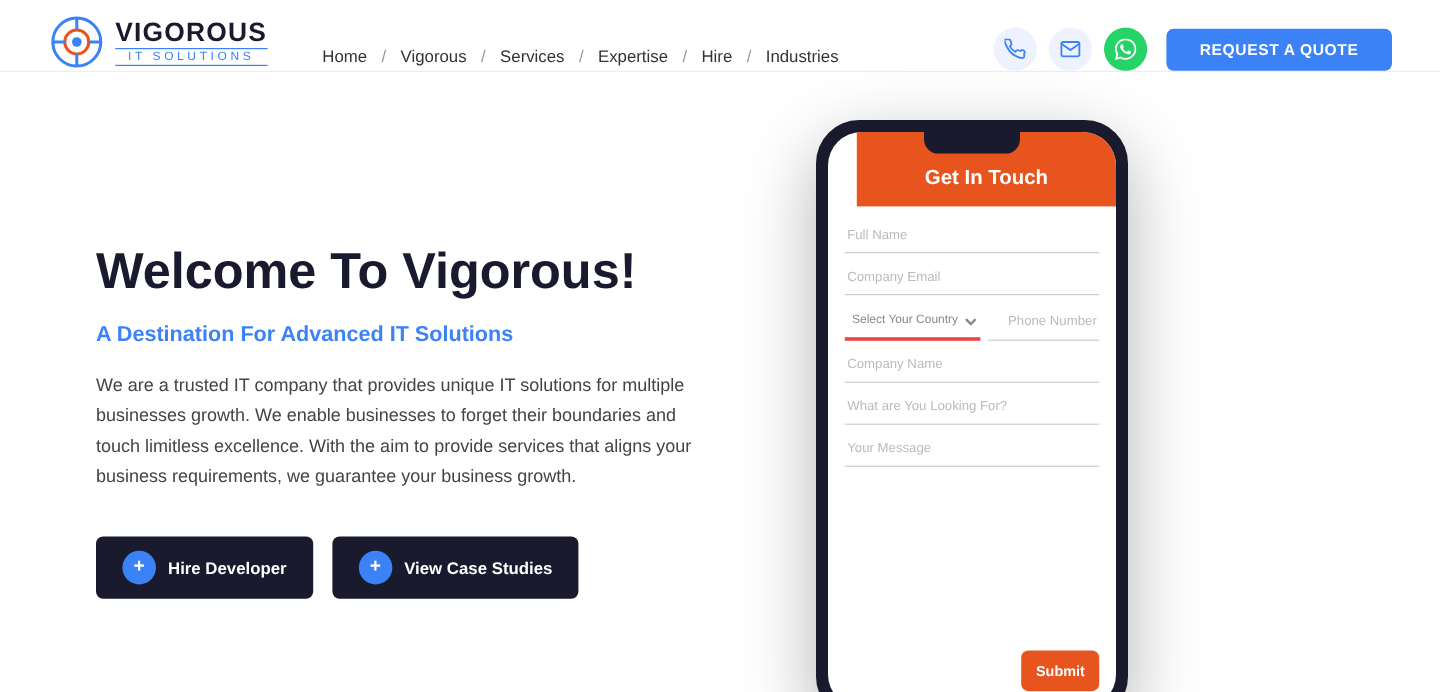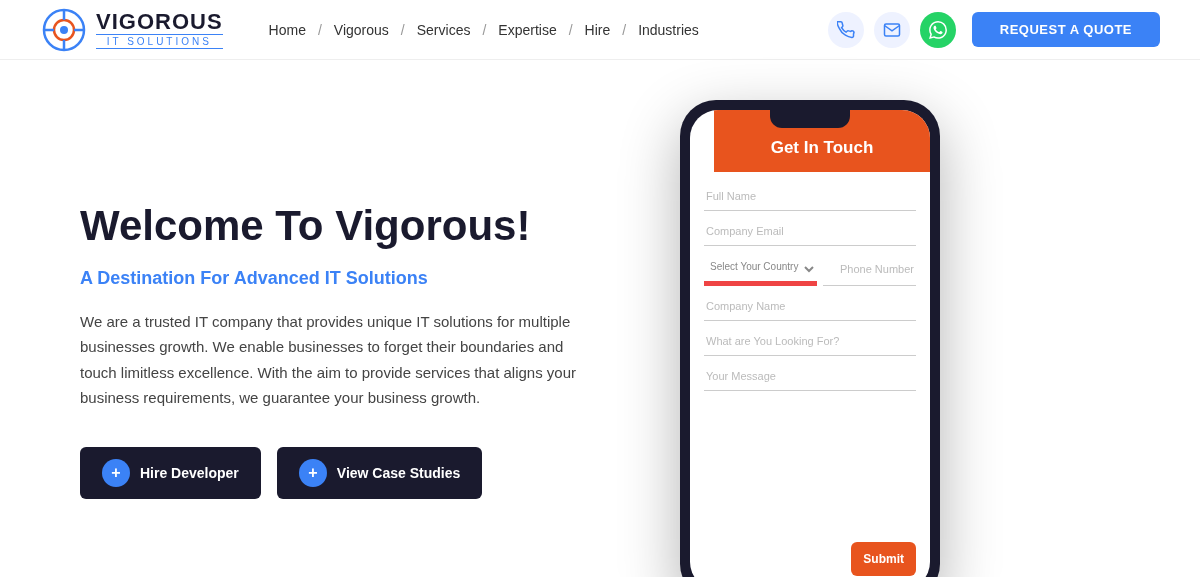--- a/index.html
+++ b/index.html
@@ -1,20 +1,20 @@
 <!DOCTYPE html>
 <html><head>
   <meta charset="utf-8">
   <style>
     * { margin: 0; padding: 0; box-sizing: border-box; }
     body { font-family: 'Segoe UI', Arial, sans-serif; background: #fff; width: 1200px; min-height: 577px; overflow-x: hidden; }
 
     
     nav {
-      display: flex; align-items: center; padding: 0 40px; height: 60px;
+      display: flex; align-items: flex-end; padding: 0 40px; height: 60px;
       border-bottom: 1px solid #eee; background: #fff;
     }
     .logo-wrap { display: flex; align-items: center; gap: 8px; margin-right: 40px; }
     .logo-icon { width: 48px; height: 48px; }
     .logo-text { display: flex; flex-direction: column; line-height: 1.1; }
     .logo-vigorous { font-size: 22px; font-weight: 800; color: #1a1a2e; letter-spacing: 1px; }
     .logo-it { font-size: 10px; color: #3b82f6; letter-spacing: 3px; text-align: center; border-top: 1px solid #3b82f6; border-bottom: 1px solid #3b82f6; padding: 1px 0; }
     .nav-links { display: flex; align-items: center; gap: 6px; flex: 1; }
     .nav-link { font-size: 14px; color: #333; text-decoration: none; padding: 4px 6px; cursor: pointer; white-space: nowrap; }
     .nav-sep { color: #999; font-size: 14px; }
@@ -71,21 +71,21 @@
     .phone-form { padding: 10px 14px; flex: 1; overflow-y: auto; }
     .phone-input {
       width: 100%; border: none; border-bottom: 1px solid #ccc;
       padding: 8px 2px; font-size: 11px; color: #888; margin-bottom: 6px;
       outline: none; background: transparent;
     }
     .phone-input::placeholder { color: #bbb; font-size: 11px; }
     .phone-row { display: flex; gap: 6px; margin-bottom: 6px; }
     .phone-row .phone-input { margin-bottom: 0; }
     .phone-select {
-      flex: 1.2; border: none; border-bottom: 5px solid #ef4444;
+      flex: 1.2; border: none; border-bottom: 3px solid #ef4444;
       padding: 8px 2px; font-size: 10px; color: #888; background: transparent; outline: none;
     }
     .phone-row-phone { flex: 1; text-align: right; }
     .phone-submit-wrap { padding: 8px 14px 14px; display: flex; justify-content: flex-end; }
     .phone-submit {
       background: #e8541e; color: #fff; border: none; border-radius: 6px;
       padding: 10px 12px; font-size: 12px; font-weight: 700; cursor: pointer;
     }
   </style>
 </head>

